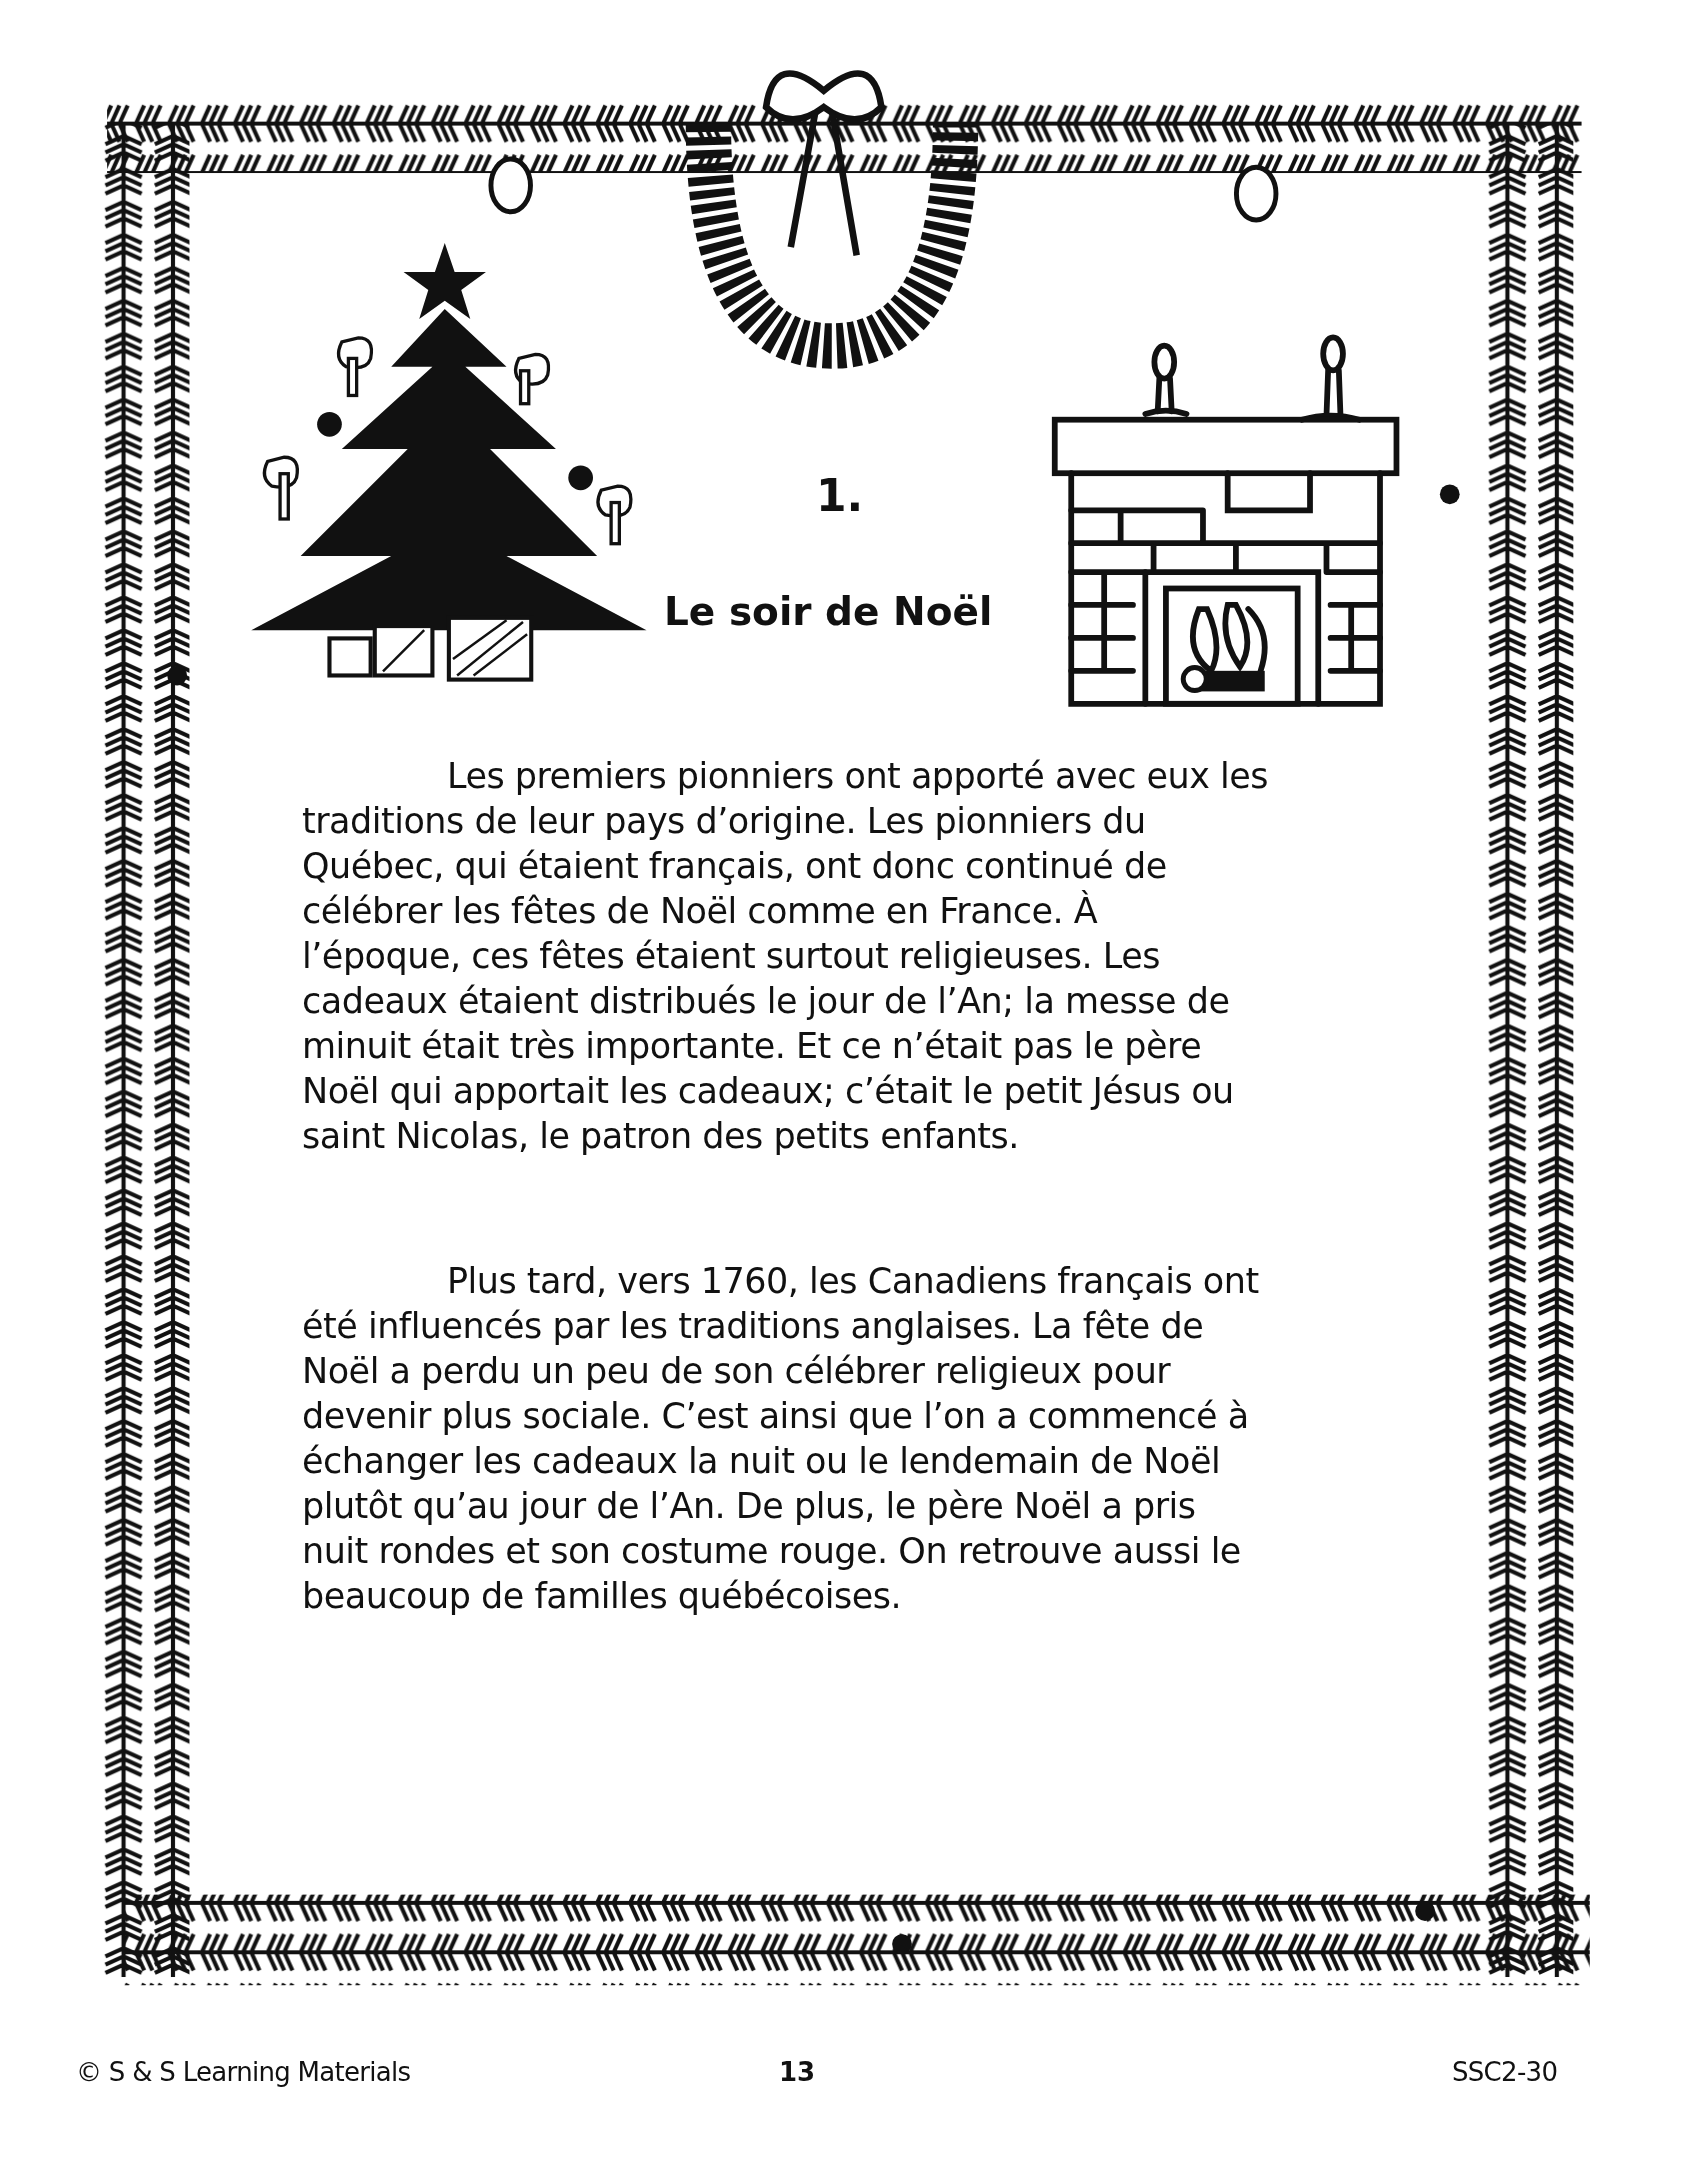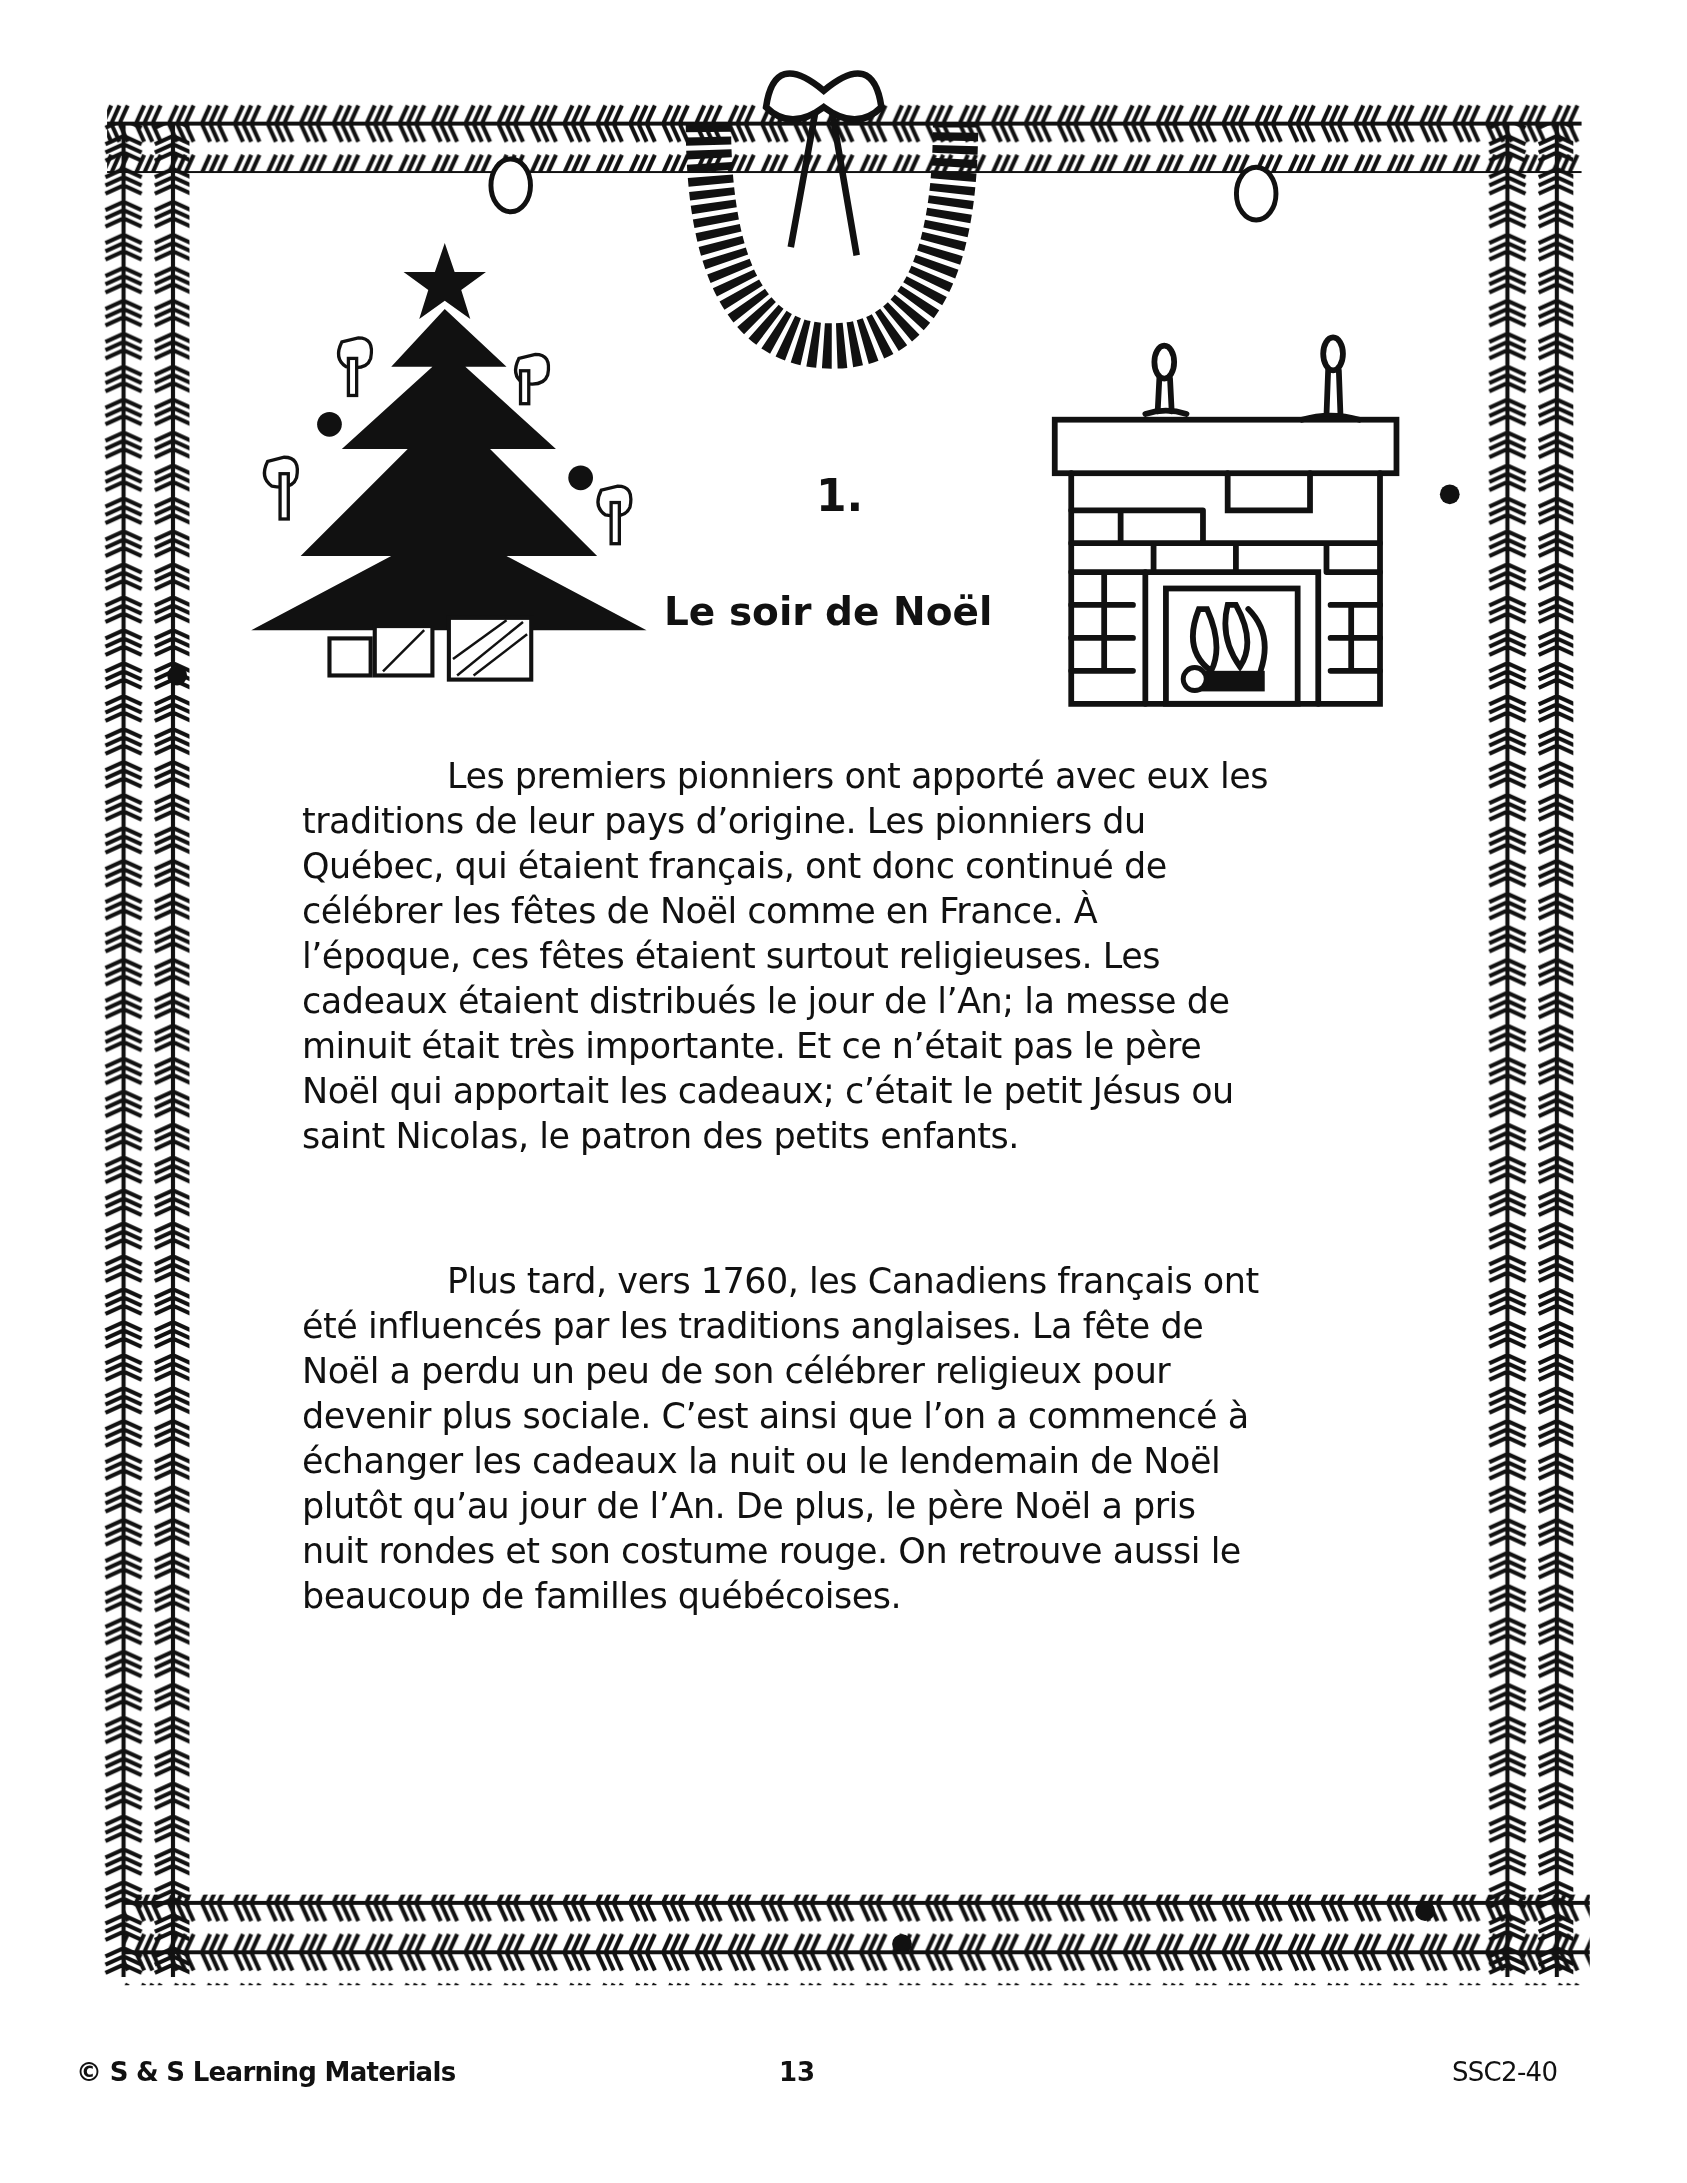--- a/index.html
+++ b/index.html
@@ -20,21 +20,21 @@
     .fireplace { position: absolute; left: 1038px; top: 325px; width: 367px; height: 387px; }
     .paragraph {
       position: absolute; left: 302px; width: 1071px;
       font-size: 35px; line-height: 45px; font-family: "DejaVu Sans", sans-serif;
       font-weight: 400; color: #111; letter-spacing: -0.5px;
     }
     .paragraph .line { display: block; white-space: nowrap; }
     .paragraph .line.indent { padding-left: 145px; }
     .p1 { top: 754px; }
     .p2 { top: 1259px; }
-    .footer-left { position: absolute; left: 76px; top: 2057px; font-size: 26px; letter-spacing: -0.7px; font-weight: bold; }
+    .footer-left { position: absolute; left: 76px; top: 2057px; font-size: 26px; letter-spacing: -0.7px; }
     .footer-center { position: absolute; left: 779px; top: 2057px; font-size: 26px; font-weight: bold; }
     .footer-right { position: absolute; left: 1452px; top: 2057px; font-size: 26px; letter-spacing: -0.7px; }
   </style>
 </head>
 <body>
 
 <svg class="border-svg" viewBox="0 0 2048 2650" xmlns="http://www.w3.org/2000/svg">
   <defs>
     <pattern id="needlesH" width="40" height="60" patternUnits="userSpaceOnUse">
       <path d="M0 30 L40 30 M5 30 L15 8 M15 30 L25 8 M25 30 L35 8 M5 30 L15 52 M15 30 L25 52 M25 30 L35 52" stroke="#111" stroke-width="5" fill="none"></path>
@@ -141,14 +141,14 @@
   <span class="line">Noël a perdu un peu de son célébrer religieux pour</span>
   <span class="line">devenir plus sociale. C’est ainsi que l’on a commencé à</span>
   <span class="line">échanger les cadeaux la nuit ou le lendemain de Noël</span>
   <span class="line">plutôt qu’au jour de l’An. De plus, le père Noël a pris</span>
   <span class="line">nuit rondes et son costume rouge. On retrouve aussi le</span>
   <span class="line">beaucoup de familles québécoises.</span>
 </div>
 
 <div class="footer-left">© S &amp; S Learning Materials</div>
 <div class="footer-center">13</div>
-<div class="footer-right">SSC2-40</div>
+<div class="footer-right">SSC2-30</div>
 
 
 </body></html>

